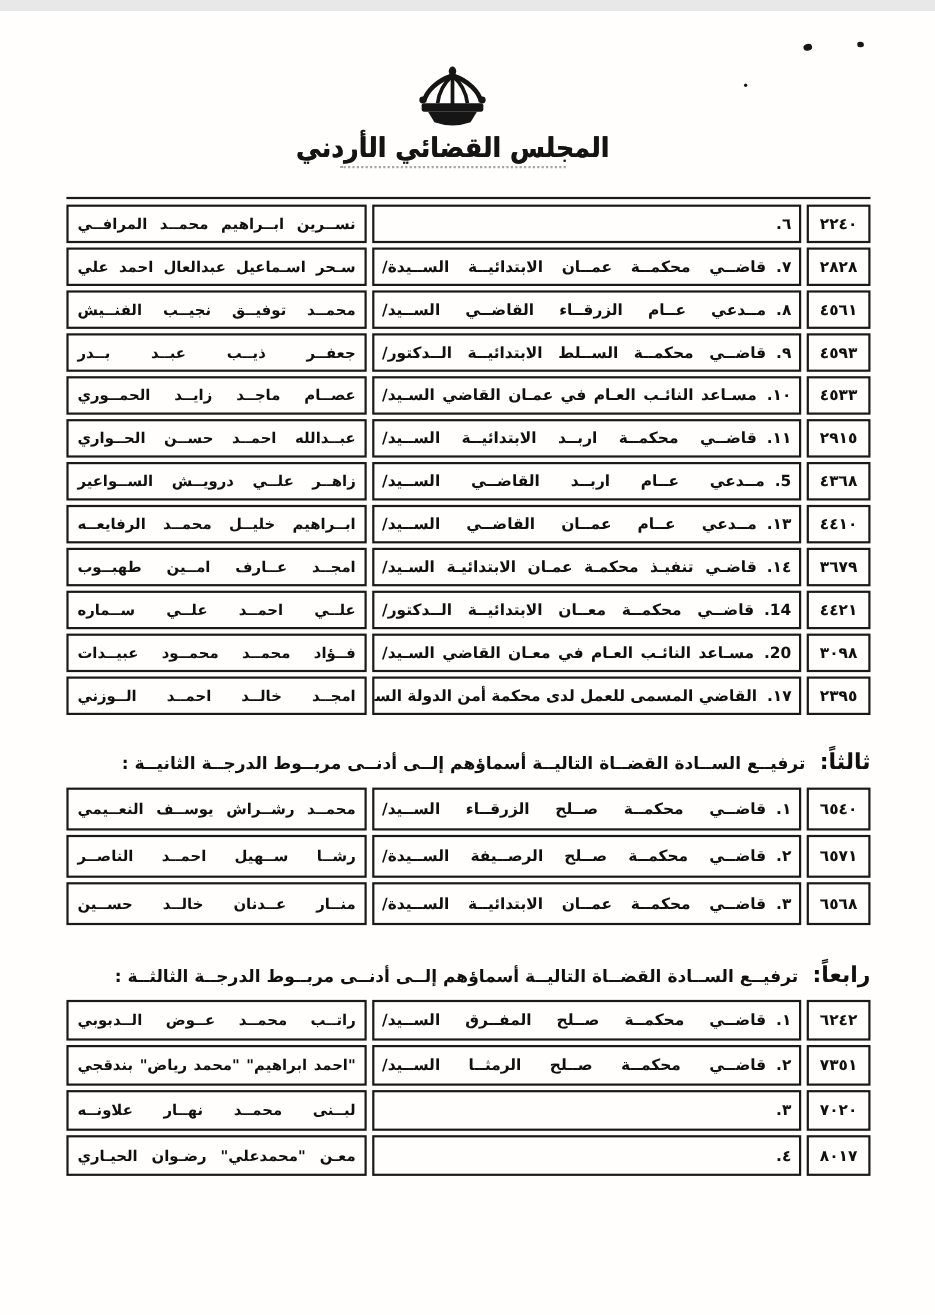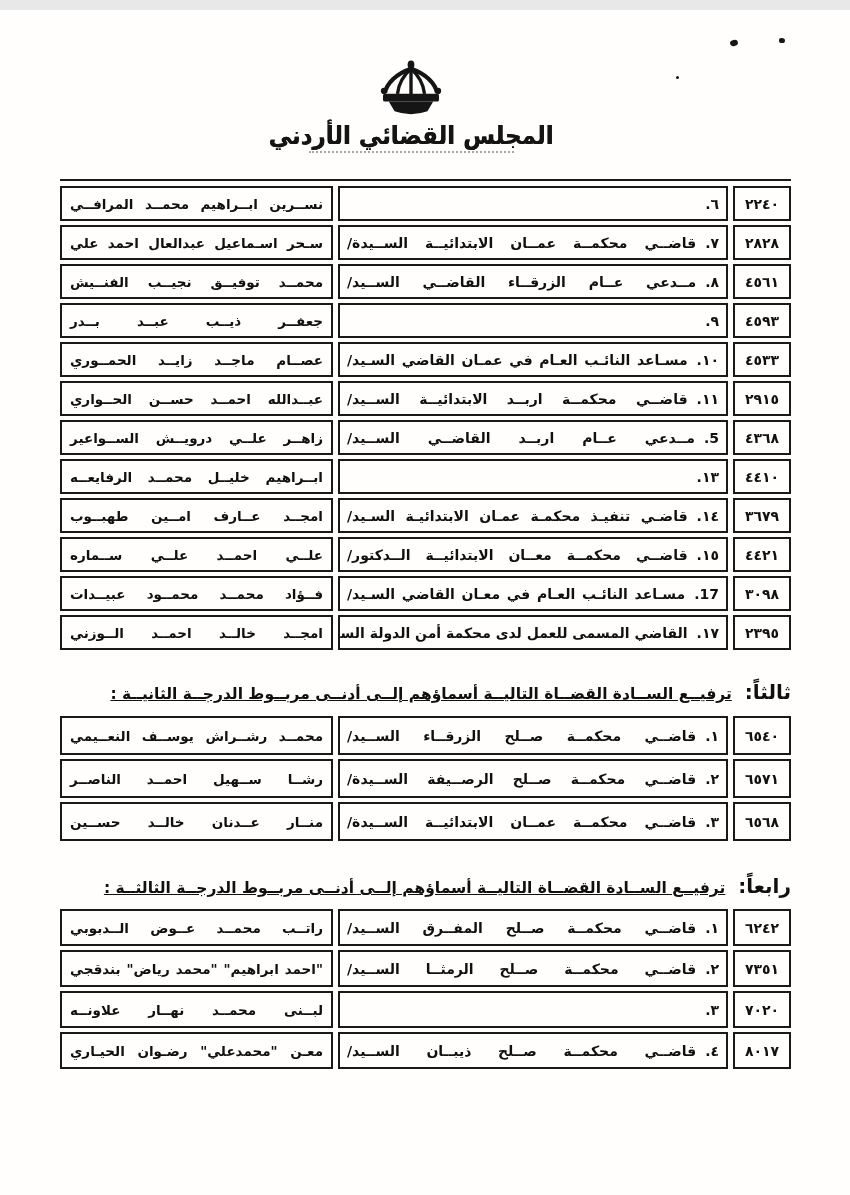--- a/index.html
+++ b/index.html
@@ -40,21 +40,21 @@
   }
   .cell.id{width:58px;justify-content:center;font-size:14px;letter-spacing:1px;}
   .cell.pos{width:390px;padding:0 7px;gap:9px;font-size:14px;}
   .cell.pos .num{flex:none;}
   .cell.pos .ptext{flex:1;text-align:justify;text-align-last:justify;white-space:nowrap;}
   .cell.name{flex:1;padding:0 8px;font-size:13.5px;}
   .cell.name .ntext{display:block;width:100%;text-align:justify;text-align-last:justify;white-space:nowrap;}
   
   .heading{position:absolute;right:59px;width:659px;display:flex;gap:13px;font-size:15.5px;align-items:baseline;}
   .heading .hlabel{flex:none;font-size:20px;}
-  .heading .htitle{flex:1;text-align:justify;text-align-last:justify;white-space:nowrap;text-decoration:underline;}
+  .heading .htitle{flex:1;text-align:justify;text-align-last:justify;white-space:nowrap;}
   .h3{top:670px;}
   .h4{top:864px;}
 </style>
 </head>
 <body>
 
 <div class="page">
 
   <span class="speck s1"></span>
   <span class="speck s2"></span>
@@ -106,20 +106,21 @@
           <span class="ptext">مــدعي عــام الزرقــاء القاضــي الســيد/</span>
         </div>
         <div class="cell name">
           <span class="ntext">محمــد توفيــق نجيــب الفنــيش</span>
         </div>
       </div>
       <div class="row">
         <div class="cell id">٤٥٩٣</div>
         <div class="cell pos">
           <span class="num">٩.</span>
+          <span class="ptext">قاضــي محكمــة الســلط الابتدائيــة الــدكتور/</span>
         </div>
         <div class="cell name">
           <span class="ntext">جعفــر ذيــب عبــد بــدر</span>
         </div>
       </div>
       <div class="row">
         <div class="cell id">٤٥٣٣</div>
         <div class="cell pos">
           <span class="num">١٠.</span>
           <span class="ptext">مسـاعد النائـب العـام في عمـان القاضي السـيد/</span>
@@ -145,49 +146,50 @@
           <span class="ptext">مــدعي عــام اربــد القاضــي الســيد/</span>
         </div>
         <div class="cell name">
           <span class="ntext">زاهــر علــي درويــش الســواعير</span>
         </div>
       </div>
       <div class="row">
         <div class="cell id">٤٤١٠</div>
         <div class="cell pos">
           <span class="num">١٣.</span>
+          <span class="ptext">مــدعي عــام عمــان القاضــي الســيد/</span>
         </div>
         <div class="cell name">
           <span class="ntext">ابــراهيم خليــل محمــد الرفايعــه</span>
         </div>
       </div>
       <div class="row">
         <div class="cell id">٣٦٧٩</div>
         <div class="cell pos">
           <span class="num">١٤.</span>
           <span class="ptext">قاضـي تنفيـذ محكمـة عمـان الابتدائيـة السـيد/</span>
         </div>
         <div class="cell name">
           <span class="ntext">امجــد عــارف امــين طهبــوب</span>
         </div>
       </div>
       <div class="row">
         <div class="cell id">٤٤٢١</div>
         <div class="cell pos">
-          <span class="num">١٥.</span>
+          <span class="num">14.</span>
           <span class="ptext">قاضــي محكمــة معــان الابتدائيــة الــدكتور/</span>
         </div>
         <div class="cell name">
           <span class="ntext">علــي احمــد علــي ســماره</span>
         </div>
       </div>
       <div class="row">
         <div class="cell id">٣٠٩٨</div>
         <div class="cell pos">
-          <span class="num">17.</span>
+          <span class="num">20.</span>
           <span class="ptext">مسـاعد النائـب العـام في معـان القاضي السـيد/</span>
         </div>
         <div class="cell name">
           <span class="ntext">فــؤاد محمــد محمــود عبيــدات</span>
         </div>
       </div>
       <div class="row">
         <div class="cell id">٢٣٩٥</div>
         <div class="cell pos">
           <span class="num">١٧.</span>
@@ -269,21 +271,20 @@
           <span class="num">٣.</span>
         </div>
         <div class="cell name">
           <span class="ntext">لبــنى محمــد نهــار علاونــه</span>
         </div>
       </div>
       <div class="row">
         <div class="cell id">٨٠١٧</div>
         <div class="cell pos">
           <span class="num">٤.</span>
-          <span class="ptext">قاضــي محكمــة صــلح ذيبــان الســيد/</span>
         </div>
         <div class="cell name">
           <span class="ntext">معـن "محمدعلي" رضـوان الحيـاري</span>
         </div>
       </div>
     </div>
 
 </div>
 
 </body></html>

